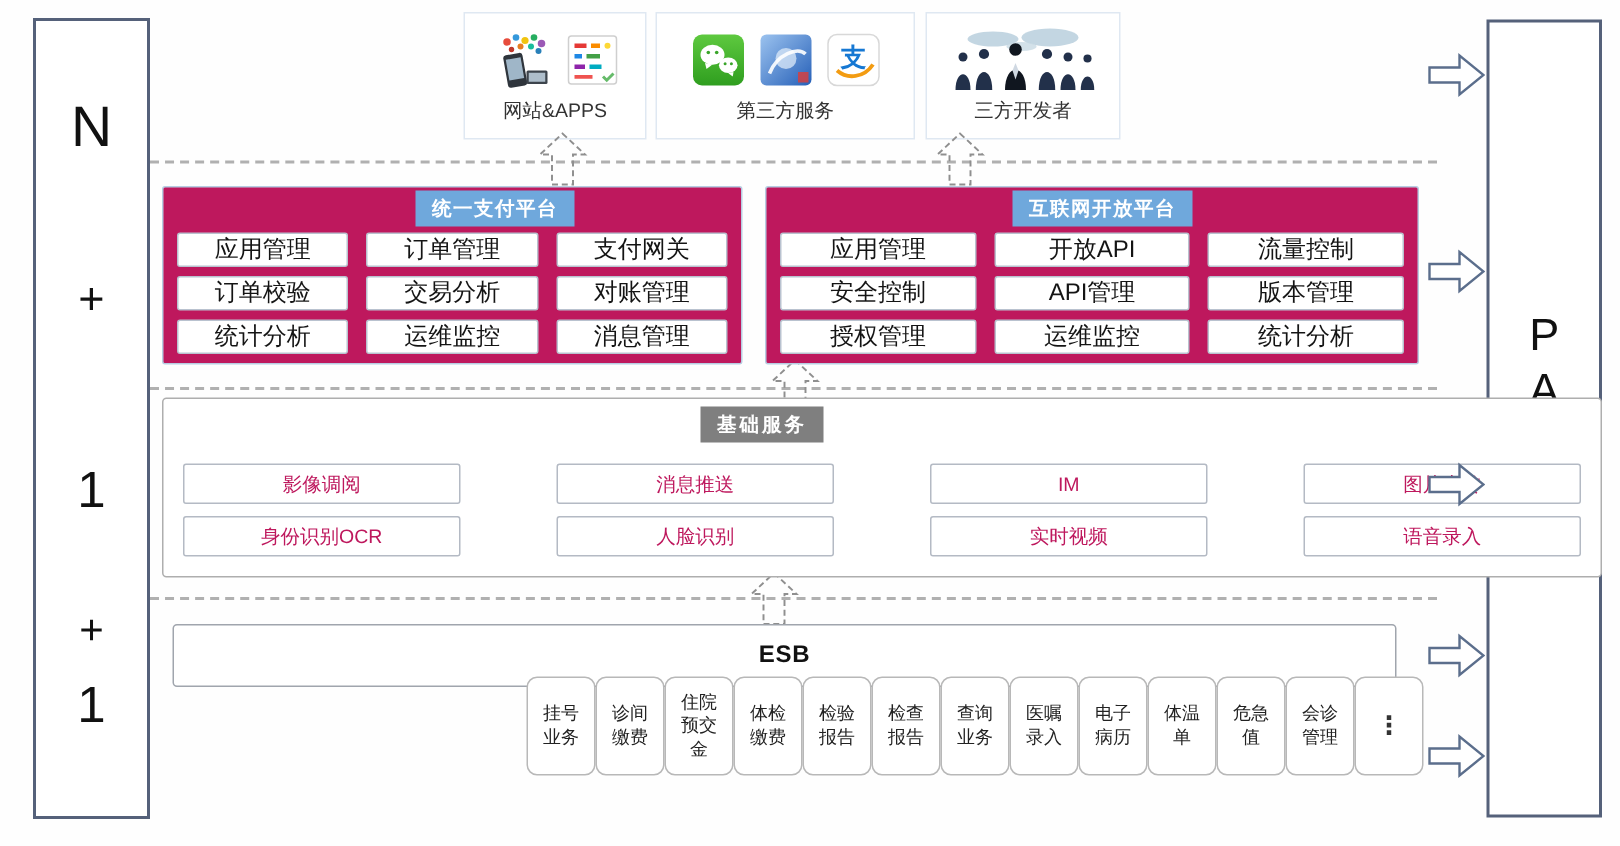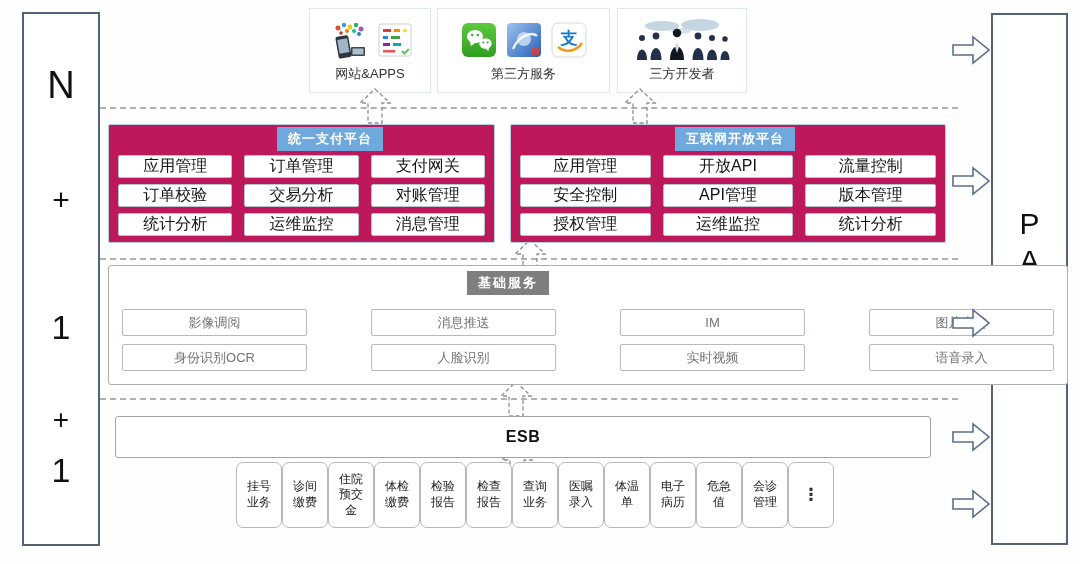--- a/index.html
+++ b/index.html
@@ -24,25 +24,25 @@
   .platform{position:absolute;background:#be185d;border:1px solid #b7cde2;border-radius:2px;box-sizing:border-box;}
   .badge{position:absolute;top:2px;font-size:13px;font-weight:bold;color:#fff;padding:3px 11px;letter-spacing:1px;}
   .badge.blue{background:#6fa8dc;}
   .badge.gray{background:#7f7f7f;letter-spacing:2px;}
   .pgrid{position:absolute;left:9px;right:9px;top:30px;bottom:8px;display:grid;grid-template-columns:repeat(3,1fr);gap:6px 12px;}
   .pcell{border:1px solid #b9c2cf;border-radius:2px;background:#fff;display:flex;align-items:center;justify-content:center;font-size:16px;color:#141414;}
   
   #services{position:absolute;left:108px;top:265px;width:960px;height:120px;background:#fff;border:1px solid #aeaeae;border-radius:3px;box-sizing:border-box;}
   #services .badge{top:5px;left:358px;}
   .sgrid{position:absolute;left:13px;right:13px;top:43px;bottom:13px;display:grid;grid-template-columns:repeat(4,1fr);gap:8px 64px;}
-  .scell{border:1px solid #b4bac4;border-radius:2px;background:#fff;display:flex;align-items:center;justify-content:center;font-size:13px;color:#737373;}
+  .scell{border:1px solid #b4bac4;border-radius:2px;background:#fff;display:flex;align-items:center;justify-content:center;font-size:13px;color:#be185d;}
   
   #esb{position:absolute;left:115px;top:416px;width:816px;height:42px;background:#fff;border:1px solid #a0a5ad;border-radius:3px;box-sizing:border-box;display:flex;align-items:center;justify-content:center;font-size:16px;font-weight:bold;letter-spacing:.5px;color:#111;}
   
-  #bizrow{position:absolute;left:121px;top:462px;width:828px;height:66px;display:flex;justify-content:center;}
+  #bizrow{position:absolute;left:121px;top:451px;width:828px;height:66px;display:flex;justify-content:flex-end;}
   .biz{width:46px;height:66px;border:1px solid #b8b8b8;border-radius:7px;background:#fff;box-sizing:border-box;display:flex;align-items:center;justify-content:center;text-align:center;font-size:12px;line-height:1.3;color:#222;white-space:pre-line;}
   .biz.dots{font-size:17px;font-weight:bold;color:#333;}
   
   .rarrow{position:absolute;left:952px;width:38px;height:30px;}
 </style>
 </head>
 <body>
 
 <div id="stage">
 
@@ -241,24 +241,24 @@
     <div class="biz">体检
 缴费</div>
     <div class="biz">检验
 报告</div>
     <div class="biz">检查
 报告</div>
     <div class="biz">查询
 业务</div>
     <div class="biz">医嘱
 录入</div>
+    <div class="biz">电子
+病历</div>
     <div class="biz">体温
 单</div>
-    <div class="biz">电子
-病历</div>
     <div class="biz">危急
 值</div>
     <div class="biz">会诊
 管理</div>
     <div class="biz dots">⋮</div>
   </div>
 
   <svg class="rarrow" style="top:35px;" viewBox="0 0 38 30">
     <path d="M1 10 h20 V2 L37 15 L21 28 v-8 H1 Z" fill="#fff" stroke="#5b6e8c" stroke-width="1.6"></path>
   </svg>

